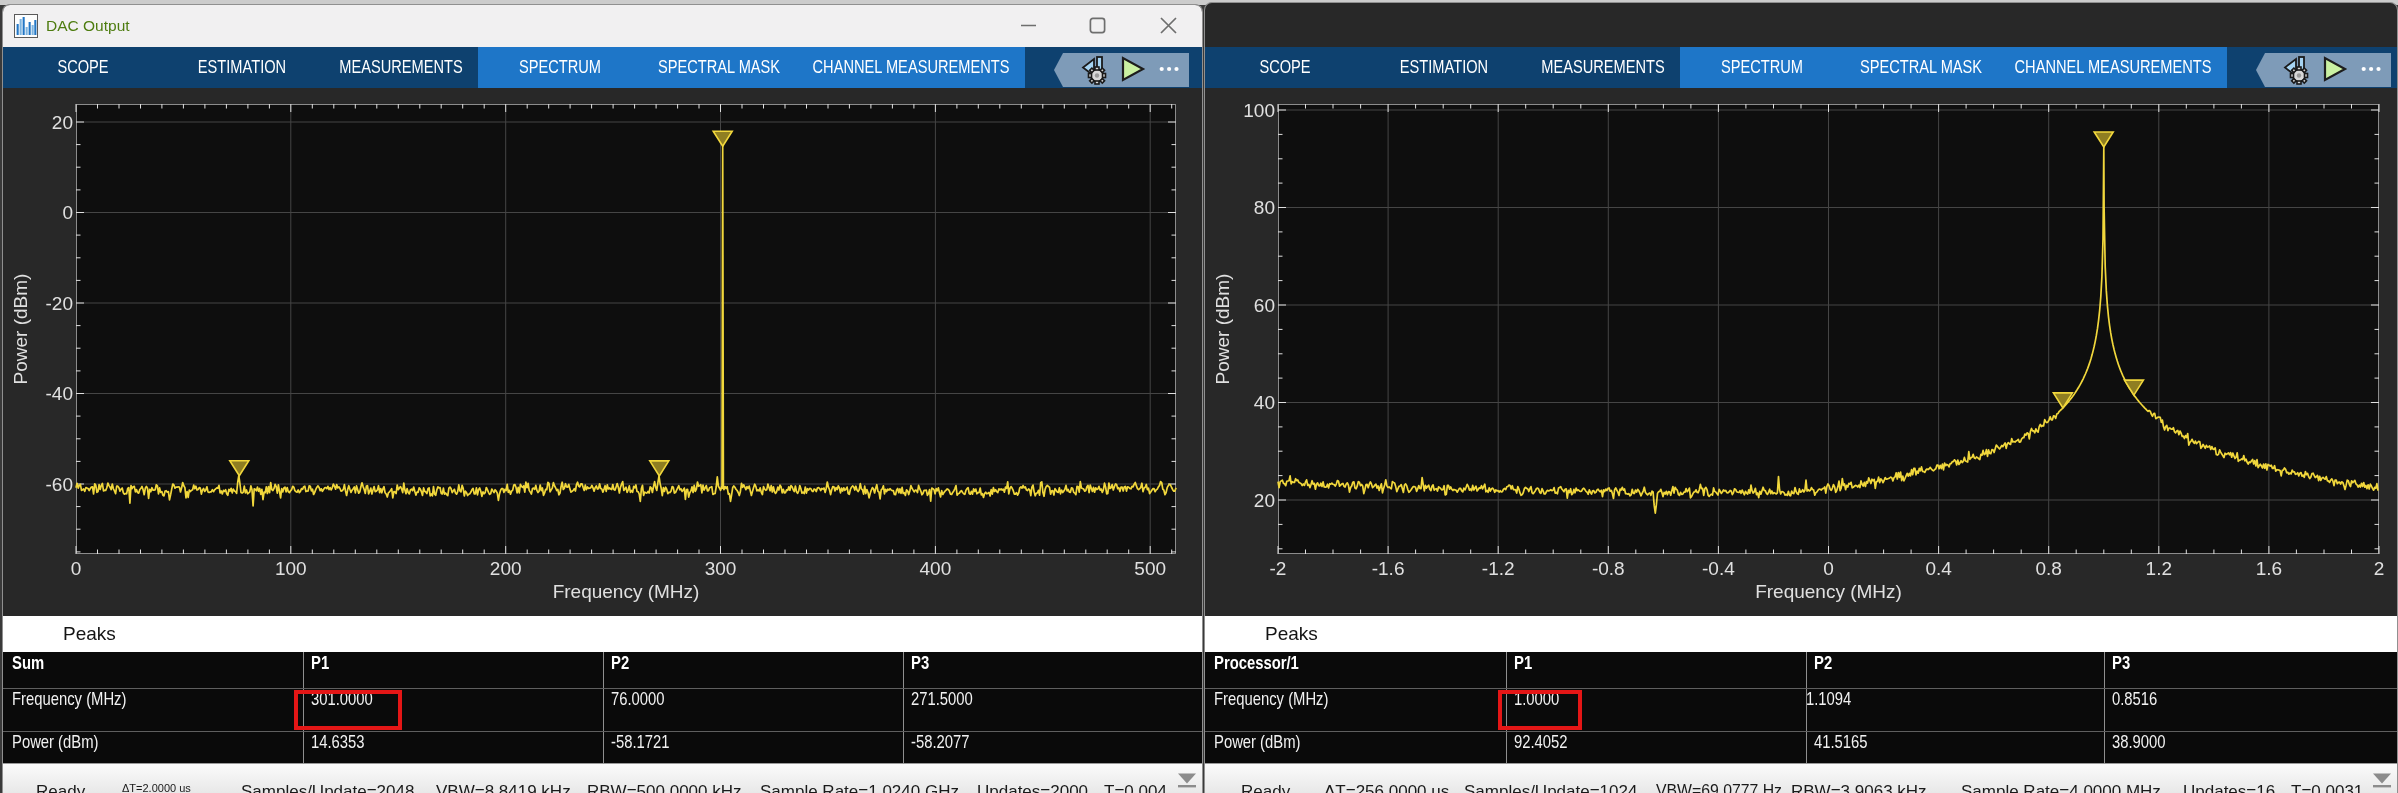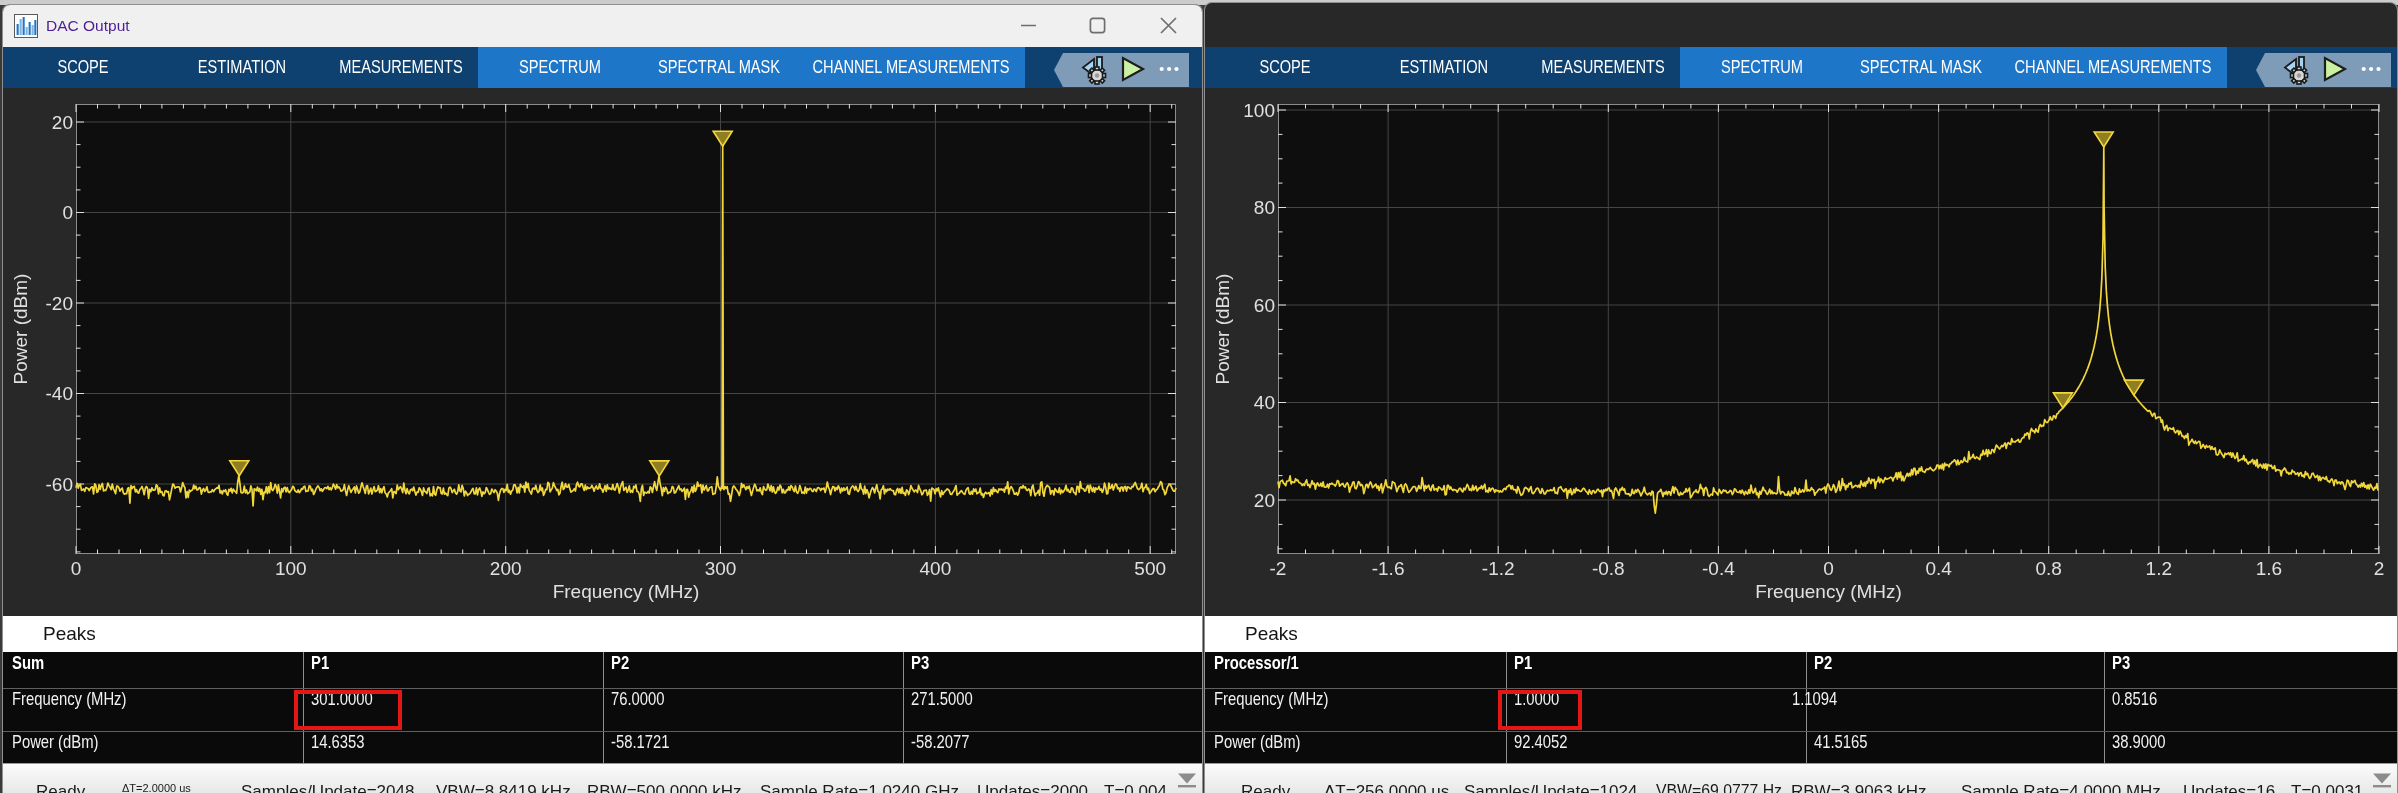--- a/index.html
+++ b/index.html
@@ -7,21 +7,21 @@
 .tbar{position:absolute;left:0;top:0;width:100%;background:#f1f0f1}
 .ticon{position:absolute}
 .ttext{position:absolute;top:0;height:100%;display:flex;align-items:center;font-size:17px}
 .wbtn{position:absolute}
 .tool{position:absolute;left:0;width:100%;background:#0e416f}
 .toolsel{position:absolute;left:475px;top:0;width:547px;height:100%;background:#1e76c8}
 .tab{position:absolute;top:0;height:100%;display:flex;align-items:center;color:#fff;font-size:19px;white-space:nowrap;transform:translateX(-50%) scaleX(0.77)}
 .banner{position:absolute;left:1049px;top:5px}
 .plot{position:absolute;left:0;width:100%;background:#282828}
 .peaks{position:absolute;left:0;width:100%;background:#fff;color:#141414;font-size:19px;display:flex;align-items:center}
-.peaks span{margin-left:40px}
+.peaks span{margin-left:60px}
 .tblw{position:absolute;left:0;width:100%;background:#0a0a0a}
 .vdiv{position:absolute;top:0;width:1px;height:100%;background:#8f8f8f}
 .hdiv{position:absolute;left:0;width:100%;height:1px;background:#5f5f5f}
 .tcell{position:absolute;display:flex;align-items:flex-start;color:#f2f2f2;font-size:19px;white-space:nowrap}
 .tcell i{font-style:normal;display:inline-block;transform:scaleX(0.78);transform-origin:0 50%}
 .thead{font-weight:bold;color:#fff}
 .redbox{position:absolute;border:4px solid #e41616}
 .status{position:absolute;left:0;width:100%;background:linear-gradient(#fbfbfb,#e7e7e7);border-top:1px solid #9a9a9a;color:#1a1a1a;font-size:17px}
 .sf{position:absolute;top:18px;white-space:pre}
 .sicon{position:absolute;right:5px;top:9px}
@@ -33,21 +33,21 @@
       <svg class="ticon" style="left:11px;top:8.8px" width="24" height="24" viewBox="0 0 24 24">
         <rect x="0.5" y="0.5" width="23" height="23" fill="#fdfdfd" stroke="#5a5a5a"></rect>
         <rect x="2.6" y="10" width="2.1" height="11" fill="#2276c5"></rect>
         <rect x="5.6" y="5" width="2.1" height="16" fill="#7db4e0"></rect>
         <rect x="8.6" y="3" width="2.1" height="18" fill="#2276c5"></rect>
         <rect x="11.6" y="13" width="2.1" height="8" fill="#7db4e0"></rect>
         <rect x="14.6" y="8" width="2.1" height="13" fill="#2276c5"></rect>
         <rect x="17.6" y="11" width="2.1" height="10" fill="#7db4e0"></rect>
         <rect x="20.3" y="6" width="2.1" height="15" fill="#2276c5"></rect>
       </svg>
-      <div class="ttext" style="left:43px;color:#4c1d95;font-size:15.5px">DAC Output</div>
+      <div class="ttext" style="left:43px;color:#4d7c0f;font-size:15.5px">DAC Output</div>
       <svg class="wbtn" style="left:1017px;top:12.2px" width="17" height="17">
         <path d="M1 8.5H16" stroke="#6e6e6e" stroke-width="1.7"></path>
       </svg>
       <svg class="wbtn" style="left:1086px;top:12.2px" width="17" height="17">
         <rect x="1.4" y="1.4" width="14.2" height="14.2" rx="2.5" fill="none" stroke="#6e6e6e" stroke-width="1.7"></rect>
       </svg>
       <svg class="wbtn" style="left:1157px;top:12.2px" width="17" height="17">
         <path d="M1 1L16 16M16 1L1 16" stroke="#6e6e6e" stroke-width="1.7"></path>
       </svg>
     </div>
@@ -245,21 +245,21 @@
       </div>
       <div class="tcell thead" style="left:907px;top:0;height:36px">
         <i>P3</i>
       </div>
       <div class="tcell" style="left:9px;top:36px;height:43px">
         <i>Frequency (MHz)</i>
       </div>
       <div class="tcell" style="left:309px;top:36px;height:43px">
         <i>1.0000</i>
       </div>
-      <div class="tcell" style="left:587px;top:36px;height:43px">
+      <div class="tcell" style="left:601px;top:36px;height:43px">
         <i>1.1094</i>
       </div>
       <div class="tcell" style="left:907px;top:36px;height:43px">
         <i>0.8516</i>
       </div>
       <div class="tcell" style="left:9px;top:79px;height:32px">
         <i>Power (dBm)</i>
       </div>
       <div class="tcell" style="left:309px;top:79px;height:32px">
         <i>92.4052</i>

